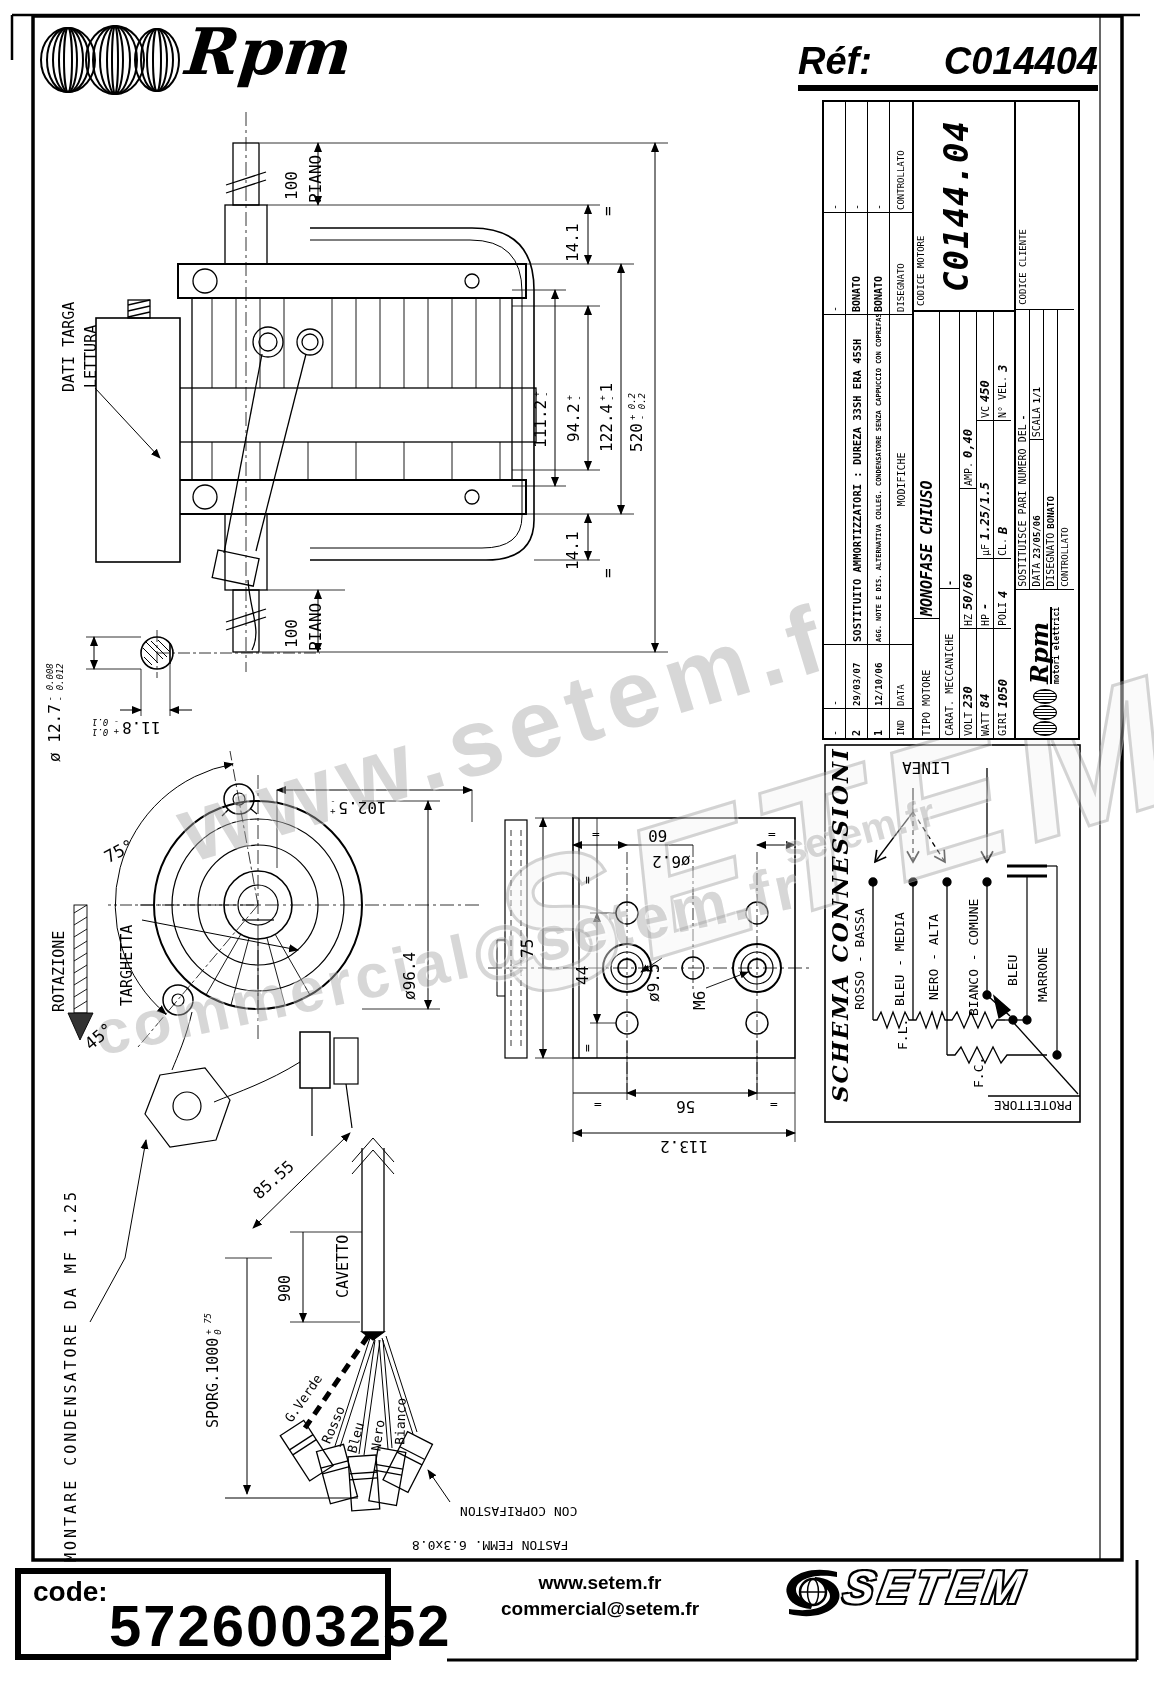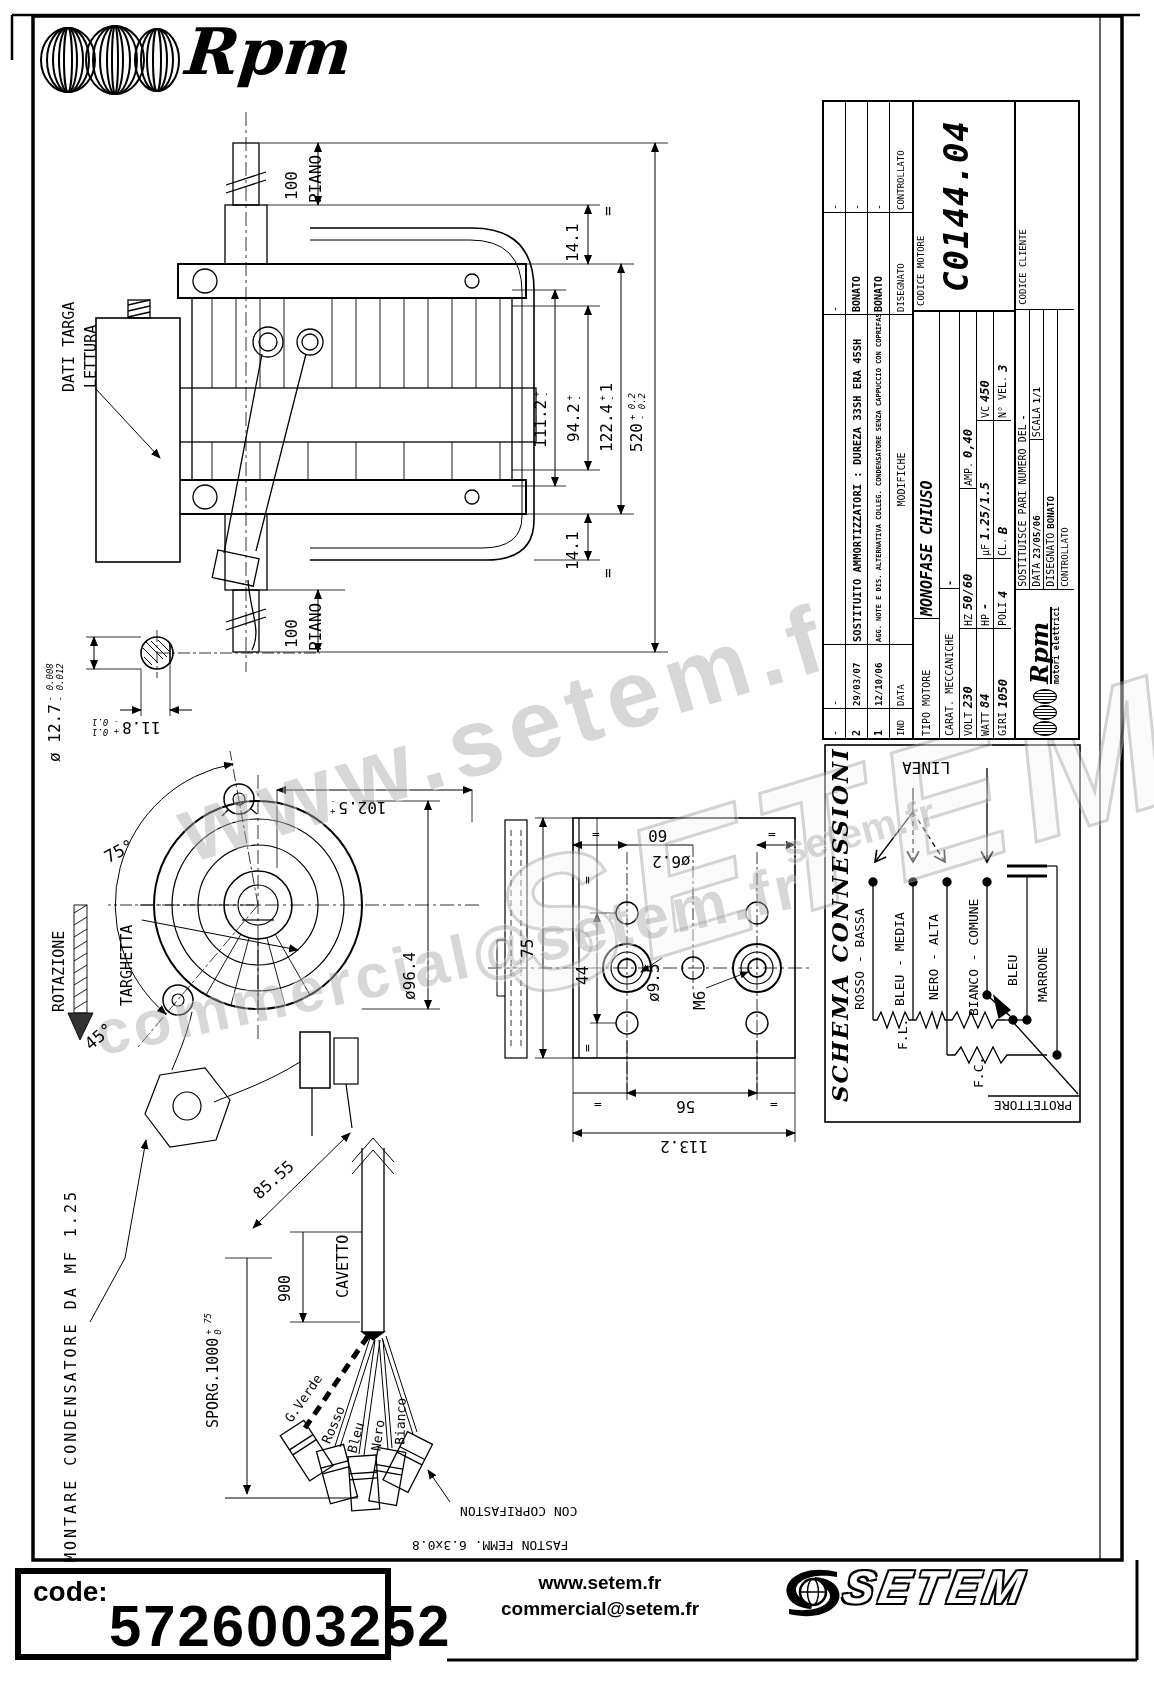--- a/index.html
+++ b/index.html
@@ -438,20 +438,24 @@
     <line x1="800" y1="1592" x2="826" y2="1592" stroke="#000" stroke-width="1.5"></line>
   </g>
 </svg>
 
 <div class="wm" style="left:165px;top:780px;font-size:95px;letter-spacing:9px;transform:rotate(-17deg);">www.setem.fr</div>
 <div class="wm wm2" style="left:468px;top:838px;font-size:185px;letter-spacing:14px;transform:rotate(-17deg);font-style:italic;">SETEM</div>
 <div class="wm" style="left:88px;top:1000px;font-size:62px;letter-spacing:4px;transform:rotate(-12deg);">commercial@setem.fr</div>
 <div class="wm" style="left:778px;top:830px;font-size:40px;transform:rotate(-15deg);">setem.fr</div>
 
 <div class="brand">Rpm</div>
+<div class="refbox">
+  <span>Réf:</span>
+  <span>C014404</span>
+</div>
 
 <div class="lb r90" style="left:62px;top:392px;">DATI TARGA</div>
 <div class="lb r90" style="left:84px;top:388px;">LETTURA</div>
 <div class="lb r90 f16" style="left:284px;top:200px;">100</div>
 <div class="lb r90 f16" style="left:308px;top:203px;">PIANO</div>
 <div class="lb r90 f16" style="left:284px;top:648px;">100</div>
 <div class="lb r90 f16" style="left:308px;top:651px;">PIANO</div>
 <div class="lb r90 f16" style="left:565px;top:262px;">14.1</div>
 <div class="lb r90 f16" style="left:565px;top:570px;">14.1</div>
 <div class="lb r90 f16" style="left:600px;top:216px;">=</div>

